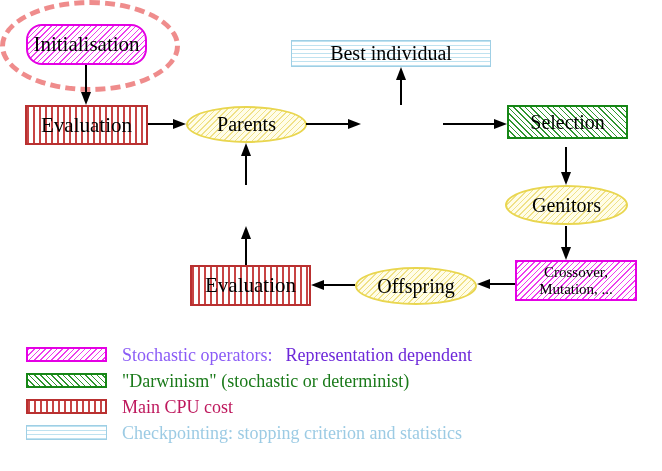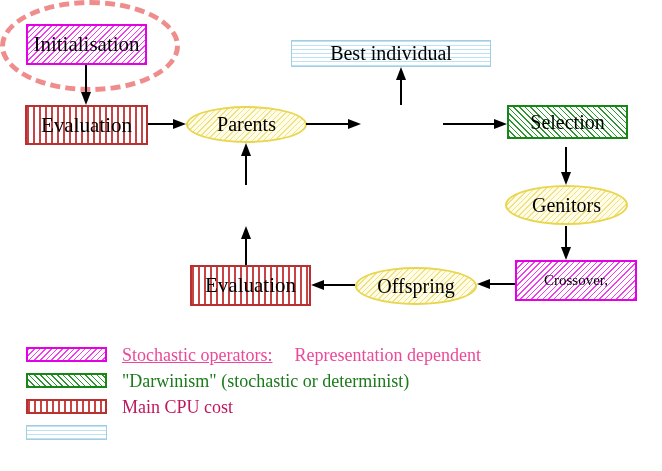--- a/index.html
+++ b/index.html
@@ -16,21 +16,21 @@
     background:repeating-linear-gradient(135deg,#EE3CEE 0,#EE3CEE 1px,#fff 1px,#fff 4px);}
   .hatch-green{border:2px solid #168616;
     background:repeating-linear-gradient(45deg,#2E962E 0,#2E962E 1px,#fff 1px,#fff 4px);}
   .vlines-red{border:2px solid #B93030;
     background:repeating-linear-gradient(90deg,#C74444 0,#C74444 2px,#fff 2px,#fff 6px);}
   .hlines-cyan{border:1px solid #9FCFE5;
     background:repeating-linear-gradient(180deg,#BFE2F0 0,#BFE2F0 1px,#fff 1px,#fff 4px);text-align:center;}
   .hatch-yellow{border:2px solid #E9D64F;
     background:repeating-linear-gradient(135deg,#F0E187 0,#F0E187 1px,#FFFDE8 1px,#FFFDE8 4px);}
 
-  #n-init{left:26px;top:24px;width:121px;height:41px;font-size:21px;}
+  #n-init{left:26px;top:24px;width:121px;height:41px;font-size:21px;border-radius:16px;}
   #n-eval-top{left:25px;top:105px;width:123px;height:40px;font-size:21px;}
   #n-best{left:291px;top:40px;width:200px;height:27px;}
   #n-stop{left:361px;top:105px;width:81px;height:41px;border-radius:12px;}
   #n-select{left:507px;top:105px;width:121px;height:34px;}
   #n-repl{left:186px;top:185px;width:121px;height:41px;font-size:19px;}
   #n-cross{left:515px;top:260px;width:122px;height:41px;font-size:15px;
            flex-direction:column;line-height:17px;align-items:center;}
   #n-eval-bot{left:190px;top:265px;width:121px;height:41px;font-size:21px;}
 
   #n-parents{left:186px;top:106px;width:121px;height:37px;}
@@ -51,34 +51,35 @@
   #sw1{left:26px;top:347px;}
   #sw2{left:26px;top:373px;}
   #sw3{left:26px;top:399px;}
   #sw4{left:26px;top:425px;}
 
   .ltext{left:122px;font-size:18px;line-height:20px;white-space:nowrap;}
   #lt1{top:345px;}
   #lt2{top:371px;color:#1A7A1A;}
   #lt3{top:397px;color:#be185d;}
   #lt4{top:423px;color:#9CCBE4;}
-  #lt1 .primary{color:#ec4899;text-decoration:underline;}
-  #lt1 .secondary{color:#ec4899;margin-left:22px;}
+  #lt1 .primary{color:#8b5cf6;}
+  #lt1 .secondary{color:#6d28d9;margin-left:13px;}
 </style>
 </head>
 <body>
 
 <div id="stage">
 
   <div class="node hatch-magenta" id="n-init">Initialisation</div>
   <div class="node vlines-red" id="n-eval-top">Evaluation</div>
   <div class="node hlines-cyan" id="n-best">Best individual</div>
   <div class="node hatch-green" id="n-select">Selection</div>
   <div class="node hatch-magenta" id="n-cross">
     <span>Crossover,</span>
+    <span>Mutation, ...</span>
   </div>
   <div class="node vlines-red" id="n-eval-bot">Evaluation</div>
 
   <div class="ellipse hatch-yellow" id="n-genitors">Genitors</div>
   <div class="ellipse hatch-yellow" id="n-parents">Parents</div>
   <div class="ellipse hatch-yellow" id="n-offspring">Offspring</div>
   <div id="n-generation">Generation</div>
 
   <div>
     <div class="line" style="left:85px;top:65px;width:2px;height:28px;"></div>
@@ -128,14 +129,15 @@
   <div class="swatch hatch-magenta" id="sw1"></div>
   <div class="swatch hatch-green" id="sw2"></div>
   <div class="swatch vlines-red" id="sw3"></div>
   <div class="swatch hlines-cyan" id="sw4"></div>
 
   <div class="ltext" id="lt1">
     <span class="primary">Stochastic operators:</span><span class="secondary">Representation dependent</span>
   </div>
   <div class="ltext" id="lt2">"Darwinism" (stochastic or determinist)</div>
   <div class="ltext" id="lt3">Main CPU cost</div>
+  <div class="ltext" id="lt4">Checkpointing: stopping criterion and statistics</div>
 
 </div>
 
 </body></html>

